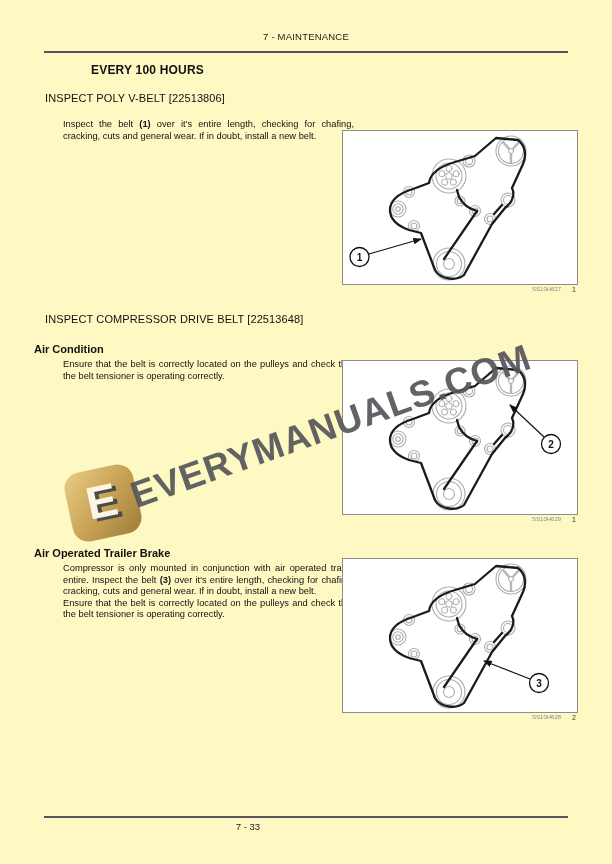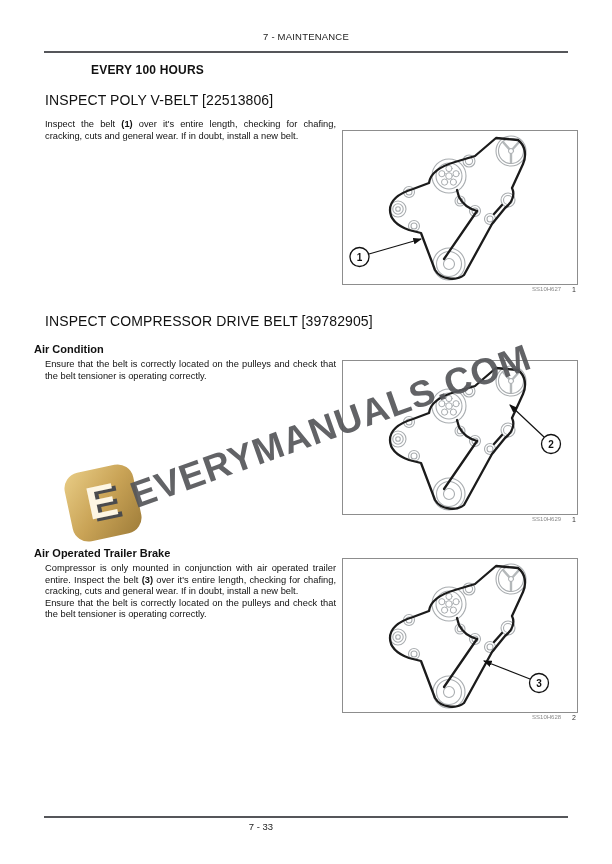--- a/index.html
+++ b/index.html
@@ -1,30 +1,30 @@
 <!DOCTYPE html>
 <html><head>
 <meta charset="utf-8">
 <style>
   html,body{margin:0;padding:0;background:#e8e8e8;}
   .page{
-    position:relative;width:612px;height:864px;background:#ffffff;
+    position:relative;width:612px;height:864px;background:#fef9c3;
     font-family:"Liberation Sans", sans-serif;color:#111;overflow:hidden;
     margin:0 auto;
   }
   .abs{position:absolute;}
   .header-title{top:31px;left:0;width:612px;text-align:center;font-size:9.5px;color:#222;letter-spacing:.2px;}
   .rule{left:44px;width:524px;height:2px;background:#55565a;}
   .rule.top{top:51px;}
   .rule.bottom{top:816px;}
-  .footer-page{top:821px;left:0;width:496px;text-align:center;font-size:9.5px;color:#222;margin-left:13px;}
+  .footer-page{top:821px;left:0;width:496px;text-align:center;font-size:9.5px;color:#222;}
   .interval-head{top:63px;left:45px;font-size:12px;font-weight:bold;letter-spacing:.2px;margin-left:46px;}
-  .sec-title{left:45px;font-size:14px;font-weight:normal;letter-spacing:.1px;white-space:nowrap;}
+  .sec-title{left:45px;font-size:11px;font-weight:normal;letter-spacing:.1px;white-space:nowrap;}
   .sub-head{left:34px;font-size:11px;font-weight:bold;}
-  .body-col{left:45px;width:291px;font-size:9.3px;line-height:11.5px;text-align:justify;}
+  .body-col{left:63px;width:291px;font-size:9.3px;line-height:11.5px;text-align:justify;}
   .body-col p{margin:0;}
   .figure{left:342px;width:234px;height:153px;border:1px solid #8d8d8d;background:#fff;}
   .figure svg{display:block;width:100%;height:100%;}
   .fig-caption{left:342px;width:234px;display:flex;justify-content:flex-end;gap:11px;
     font-size:6px;color:#8a8a8a;padding-top:2px;}
   .fig-caption .fig-num{color:#333;font-size:7px;}
   
   .wm-text{
     top:478px;left:132px;font-size:37px;font-weight:bold;letter-spacing:1px;
     color:#55565a;opacity:.92;white-space:nowrap;line-height:37px;
@@ -122,21 +122,21 @@
         <circle cx="16.5" cy="126" r="9.5" fill="#ffffff" stroke="#111" stroke-width="1.3"></circle>
         <text x="16.5" y="129.6" text-anchor="middle" font-size="10" font-weight="bold" fill="#111">1</text>
       </g>
     </svg>
   </div>
   <div class="abs fig-caption" style="top:284px;">
     <span class="fig-code">SS10H627</span>
     <span class="fig-num">1</span>
   </div>
 
-  <div class="abs sec-title" style="top:313px;">INSPECT COMPRESSOR DRIVE BELT [39782905]</div>
+  <div class="abs sec-title" style="top:313px;">INSPECT COMPRESSOR DRIVE BELT [22513648]</div>
 
   <div class="abs sub-head" style="top:343px;">Air Condition</div>
   <div class="abs body-col" style="top:359px;">
     <p><span>Ensure that the belt is correctly located on the pulleys and check that the belt tensioner is operating correctly.</span></p>
   </div>
 
   <div class="abs figure" style="top:360px;">
     <svg viewBox="0 0 234 153">
       <use href="#belt-diagram"></use>
       <g>

